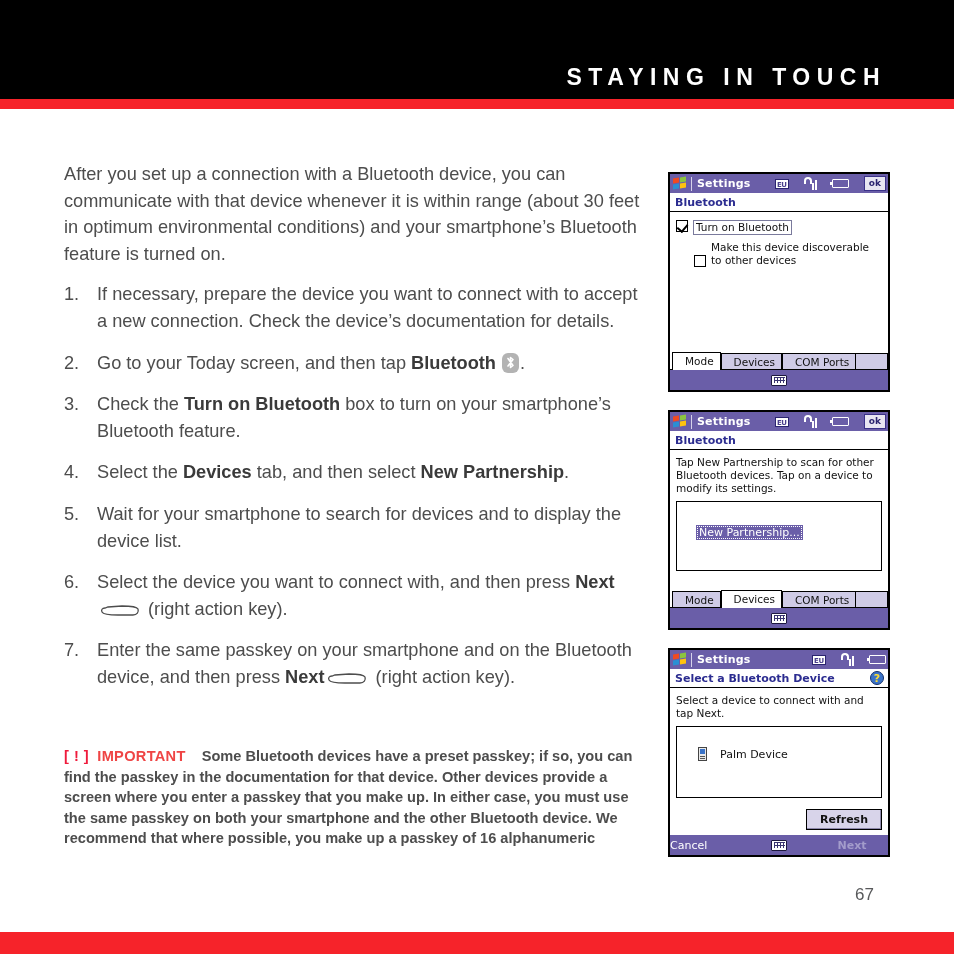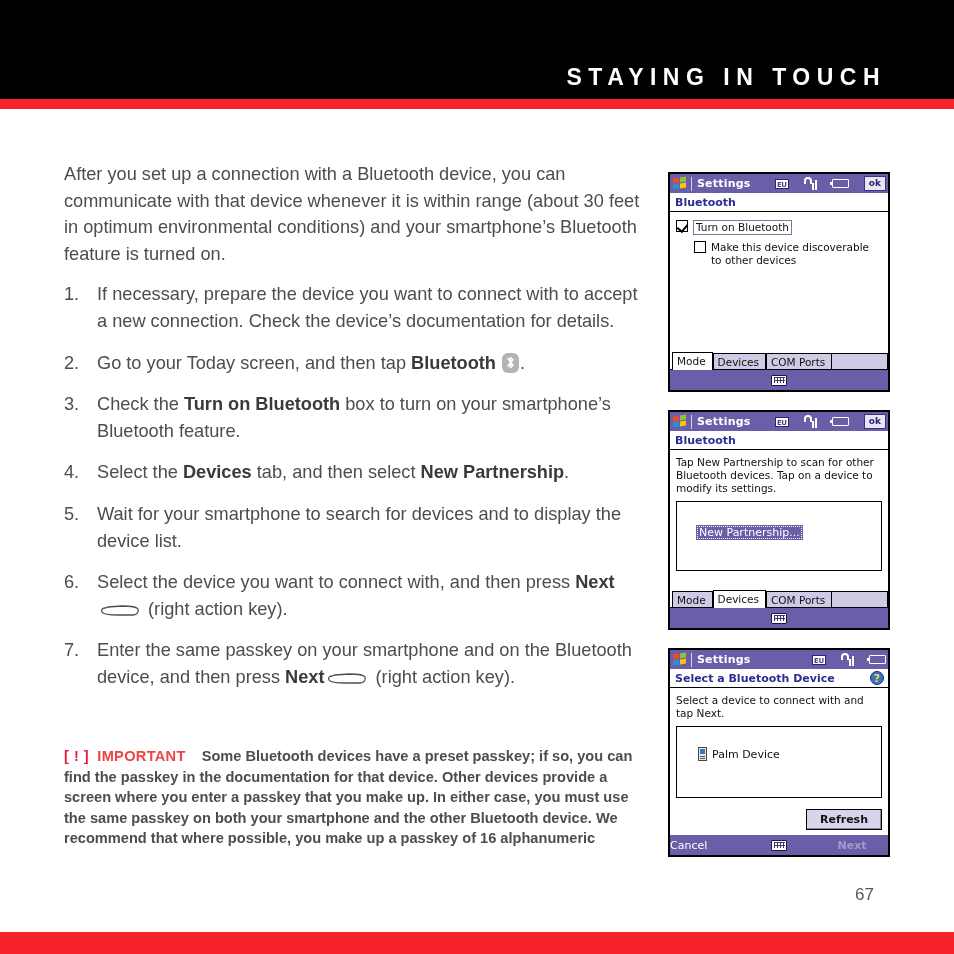--- a/index.html
+++ b/index.html
@@ -150,32 +150,32 @@
   .cb-label.focus { border:1px solid #7a7a9c; padding:0 2px; }
 
   .listbox {
     border:1.5px solid #000; background:#fff; margin-top:6px;
     height:70px; padding:19px;
   }
   .sel-item {
     background:#6a5ea8; color:#fff; font-size:11px; padding:1px 3px;
     display:inline-block; outline:1px dotted #fff; outline-offset:-2px;
   }
-  .plain-item { font-size:11px; color:#111; display:flex; align-items:center; gap:5px; padding:1px 2px;}
+  .plain-item { font-size:11px; color:#111; display:flex; align-items:center; gap:13px; padding:1px 2px;}
   .dev-ico { width:9px; height:14px; border:1px solid #444; background:#e9e9e9; position:relative; flex:none;}
   .dev-ico:before{content:""; position:absolute; left:1px; top:1px; width:5px; height:5px; background:#3a73c8;}
   .dev-ico:after{content:""; position:absolute; left:1px; top:8px; width:5px; height:4px;
                  background:repeating-linear-gradient(to bottom,#555 0 1px,transparent 1px 2px);}
 
   .tabs {
     display:flex; align-items:flex-end; height:18px; margin-top:4px;
     border-bottom:1px solid #000; padding-left:2px; background:#ffffff;
   }
   .tab {
-    font-size:10.5px; color:#111; padding:1px 6px 1px 4px; height:16px;
+    font-size:10.5px; color:#111; padding:1px 6px 1px 12px; height:16px;
     background:#cfcbe6; border-left:1px solid #000; border-right:1px solid #000;
     border-top:1px solid #000; line-height:14px;
   }
   .tab.active { background:#ffffff; height:18px; position:relative; z-index:2; margin-bottom:-1px;}
   .tabfill { flex:1; background:#cfcbe6; height:16px; border-top:1px solid #000; border-right:1px solid #000;}
 
   .softbar {
     height:20px; background:#6a5ea8; display:flex; align-items:center;
     justify-content:center; position:relative;
   }
@@ -285,21 +285,21 @@
       </span>
     </div>
     <div class="subbar">
       <span class="stitle">Bluetooth</span>
     </div>
     <div class="canvas" style="height:136px;">
       <div class="cb-row">
         <span class="cbox on"></span>
         <span class="cb-label focus">Turn on Bluetooth</span>
       </div>
-      <div class="cb-row" style="margin-top:6px; margin-left:18px;">
+      <div class="cb-row" style="margin-top:6px; margin-left:18px;align-items:flex-end;">
         <span class="cbox"></span>
         <span class="cb-label" style="max-width:165px;">Make this device discoverable to other devices</span>
       </div>
     </div>
     <div class="tabs">
       <span class="tab active">Mode</span>
       <span class="tab">Devices</span>
       <span class="tab">COM Ports</span>
       <span class="tabfill"></span>
     </div>

